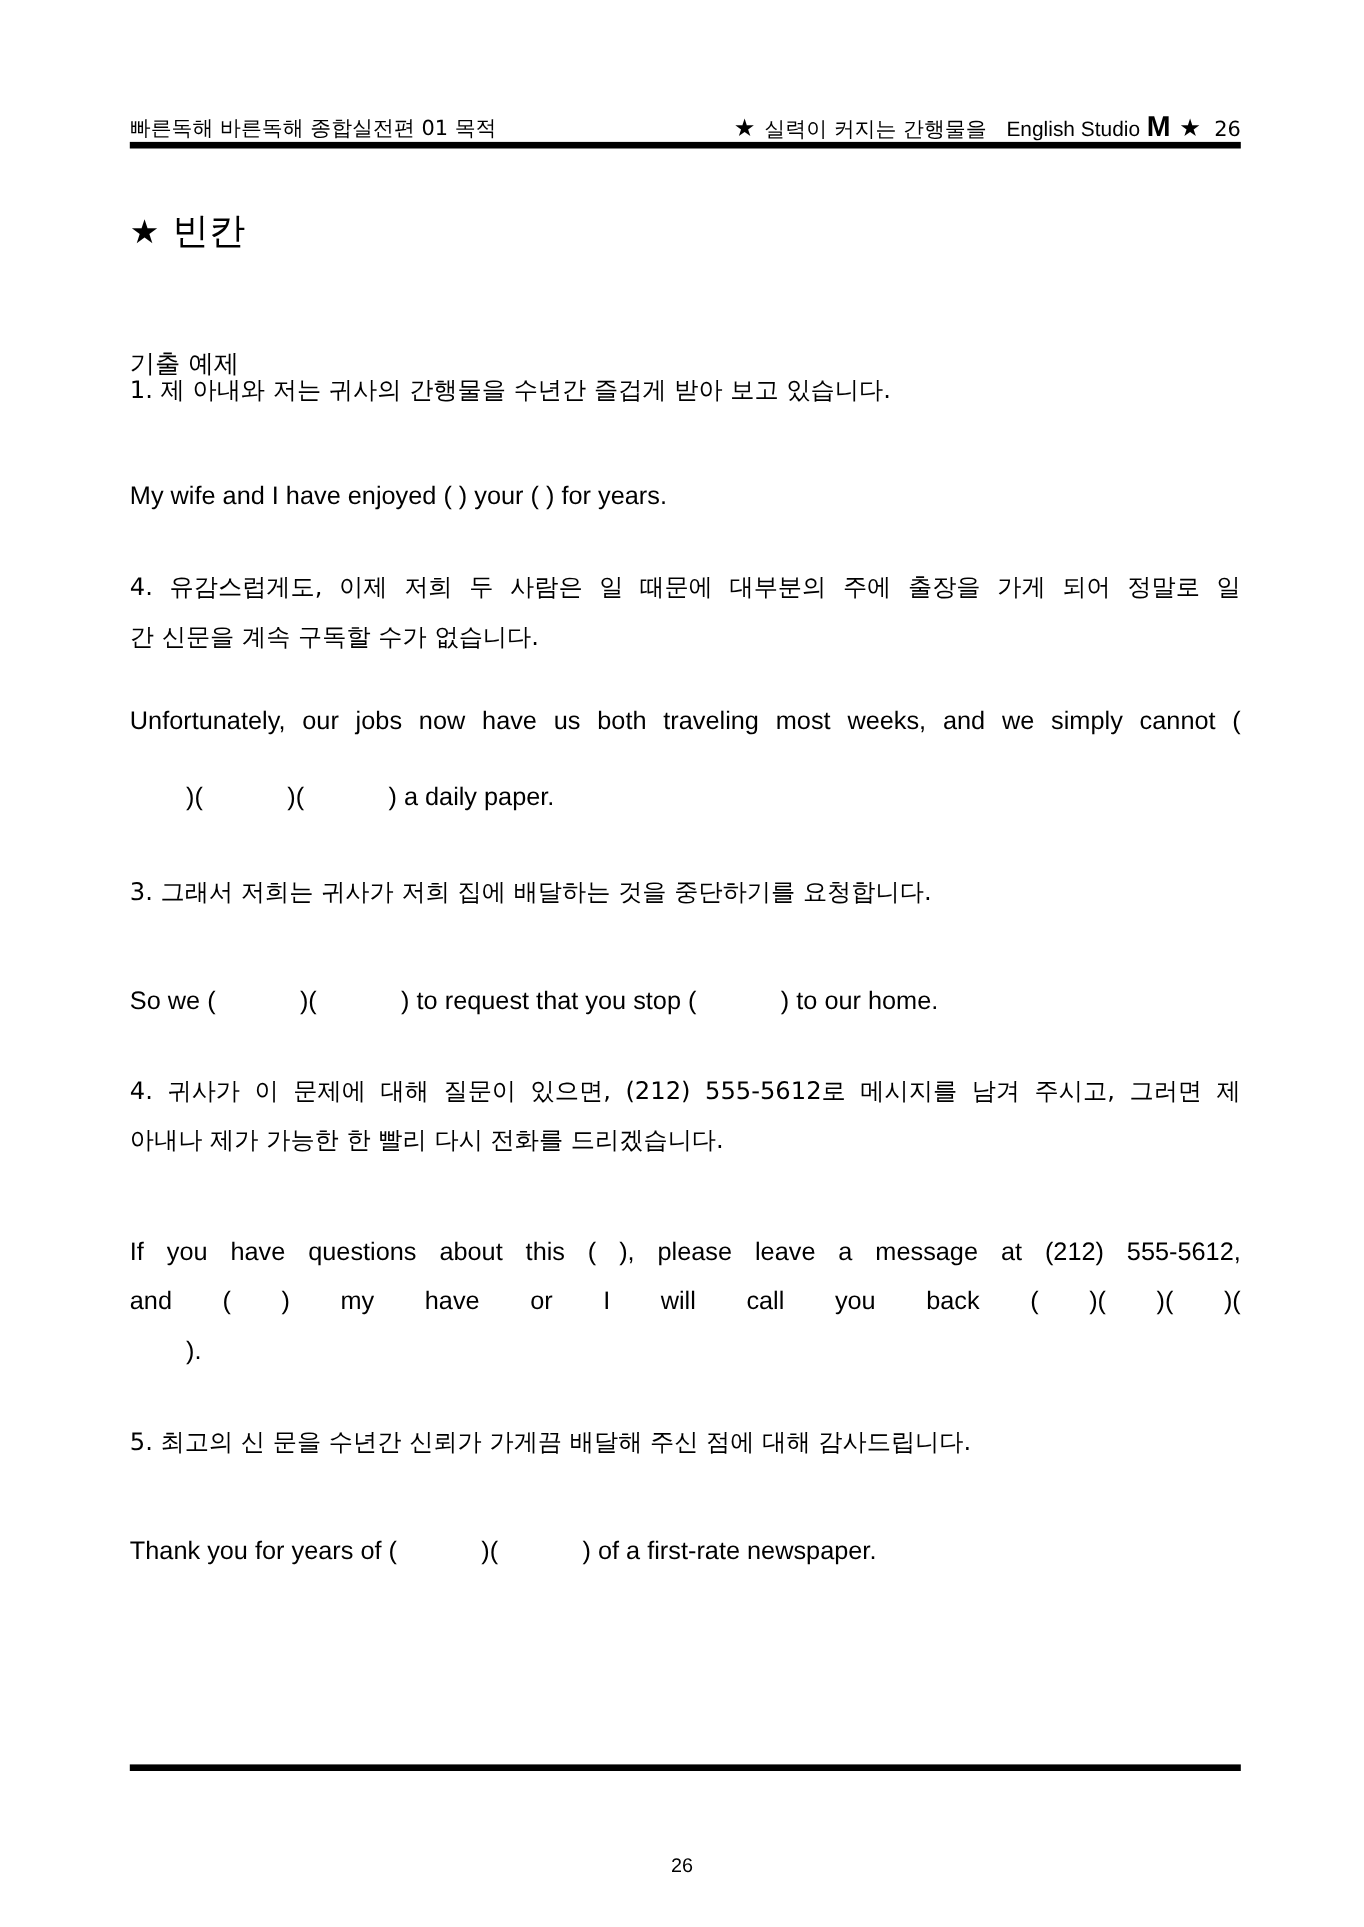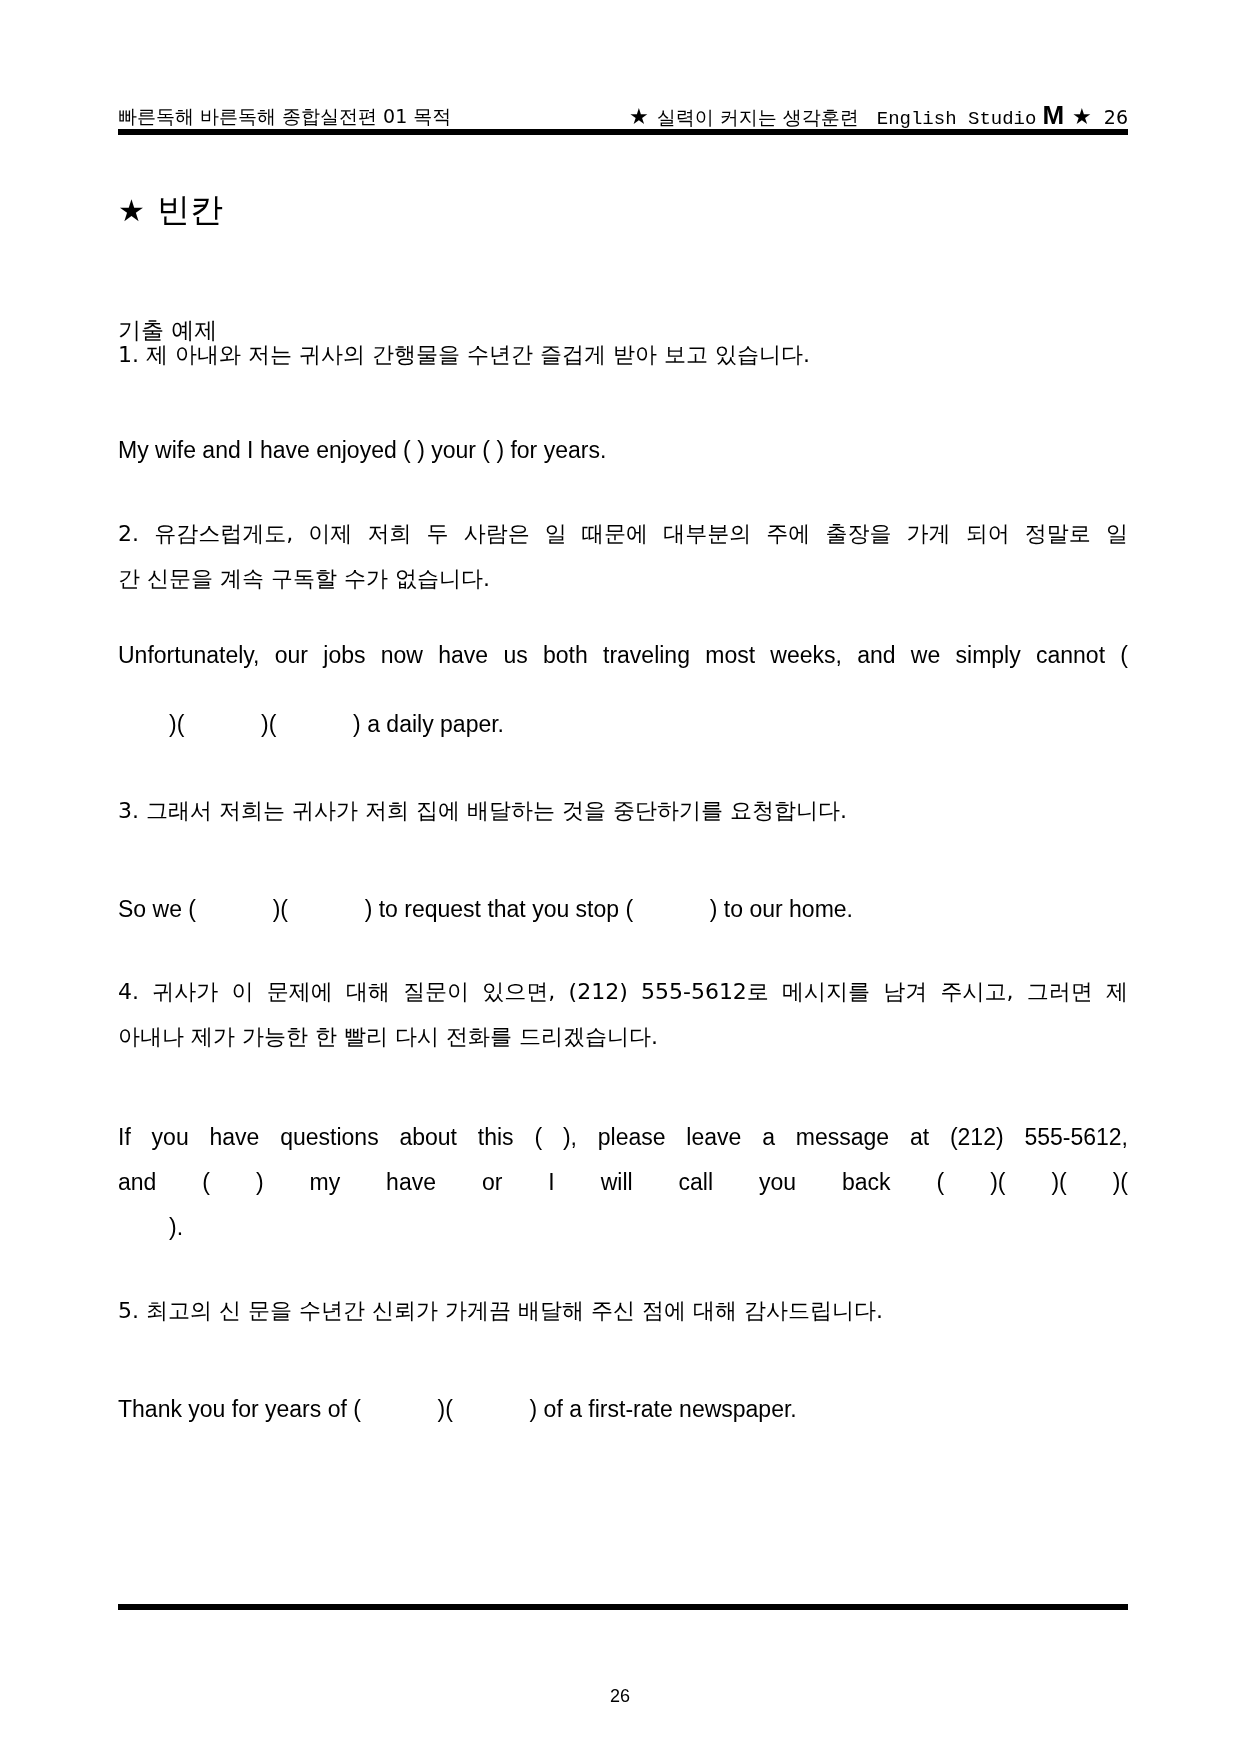--- a/index.html
+++ b/index.html
@@ -8,21 +8,21 @@
       font-family: "DejaVu Sans", sans-serif; color: #000;
     }
     .header {
       position: absolute; left: 118px; top: 100px; width: 1010px; height: 28px;
       font-size: 19px;
     }
     .header-left { position: absolute; left: 0; top: 4px; white-space: nowrap; }
     .header-right { position: absolute; right: 0; top: 0; white-space: nowrap; display: flex; align-items: baseline; }
     .header-right .star { font-size: 22px; margin: 0 8px; }
     .header-right .brand-m { font-size: 26px; font-weight: bold; margin-left: 6px; font-family: "Liberation Sans", sans-serif; }
-    .header-right .eng { font-family: Liberation Mono, monospace; margin-left: 18px; }
+    .header-right .eng { font-family: Liberation Sans, sans-serif; margin-left: 18px; }
     .header-right .pnum { margin-left: 4px; }
     .rule { position: absolute; left: 118px; width: 1010px; height: 6px; background: #000; }
     .rule.top { top: 129px; }
     .rule.bottom { top: 1604px; }
     .section-title {
       position: absolute; left: 118px; top: 188px; font-size: 33px; font-weight: normal;
       white-space: nowrap;
     }
     .section-title .star { font-size: 30px; margin-right: 12px; }
     .subhead {
@@ -38,38 +38,38 @@
       font-size: 18px; font-family: "Liberation Sans", sans-serif;
     }
   </style>
 </head>
 <body>
 
 <div class="header">
   <span class="header-left">빠른독해 바른독해 종합실전편 01 목적</span>
   <span class="header-right">
     <span class="star">★</span>
-    <span>실력이 커지는 생각훈련</span>
+    <span>실력이 커지는 간행물을</span>
     <span class="eng">English Studio</span>
     <span class="brand-m">M</span>
     <span class="star">★</span>
     <span class="pnum">26</span>
   </span>
 </div>
 <div class="rule top"></div>
 
 <div class="section-title">
   <span class="star">★</span><span>빈칸</span>
 </div>
 <div class="subhead">기출 예제</div>
 
 <div class="line" style="top:340px">1. 제 아내와 저는 귀사의 간행물을 수년간 즐겁게 받아 보고 있습니다.</div>
 <div class="line en" style="top:437px">My wife and I have enjoyed (            ) your (            ) for years.</div>
 
-<div class="line justify" style="top:519px">2. 유감스럽게도, 이제 저희 두 사람은 일 때문에 대부분의 주에 출장을 가게 되어 정말로 일</div>
+<div class="line justify" style="top:519px">4. 유감스럽게도, 이제 저희 두 사람은 일 때문에 대부분의 주에 출장을 가게 되어 정말로 일</div>
 <div class="line" style="top:564px">간 신문을 계속 구독할 수가 없습니다.</div>
 <div class="line en justify" style="top:642px">Unfortunately, our jobs now have us both traveling most weeks, and we simply cannot (</div>
 <div class="line en" style="top:711px; white-space:pre">        )(            )(            ) a daily paper.</div>
 
 <div class="line" style="top:796px">3. 그래서 저희는 귀사가 저희 집에 배달하는 것을 중단하기를 요청합니다.</div>
 <div class="line en" style="top:896px; white-space:pre">So we (            )(            ) to request that you stop (            ) to our home.</div>
 
 <div class="line justify" style="top:977px">4. 귀사가 이 문제에 대해 질문이 있으면, (212) 555-5612로 메시지를 남겨 주시고, 그러면 제</div>
 <div class="line" style="top:1022px">아내나 제가 가능한 한 빨리 다시 전화를 드리겠습니다.</div>
 <div class="line en justify" style="top:1124px">If you have questions about this (            ), please leave a message at (212) 555-5612,</div>

